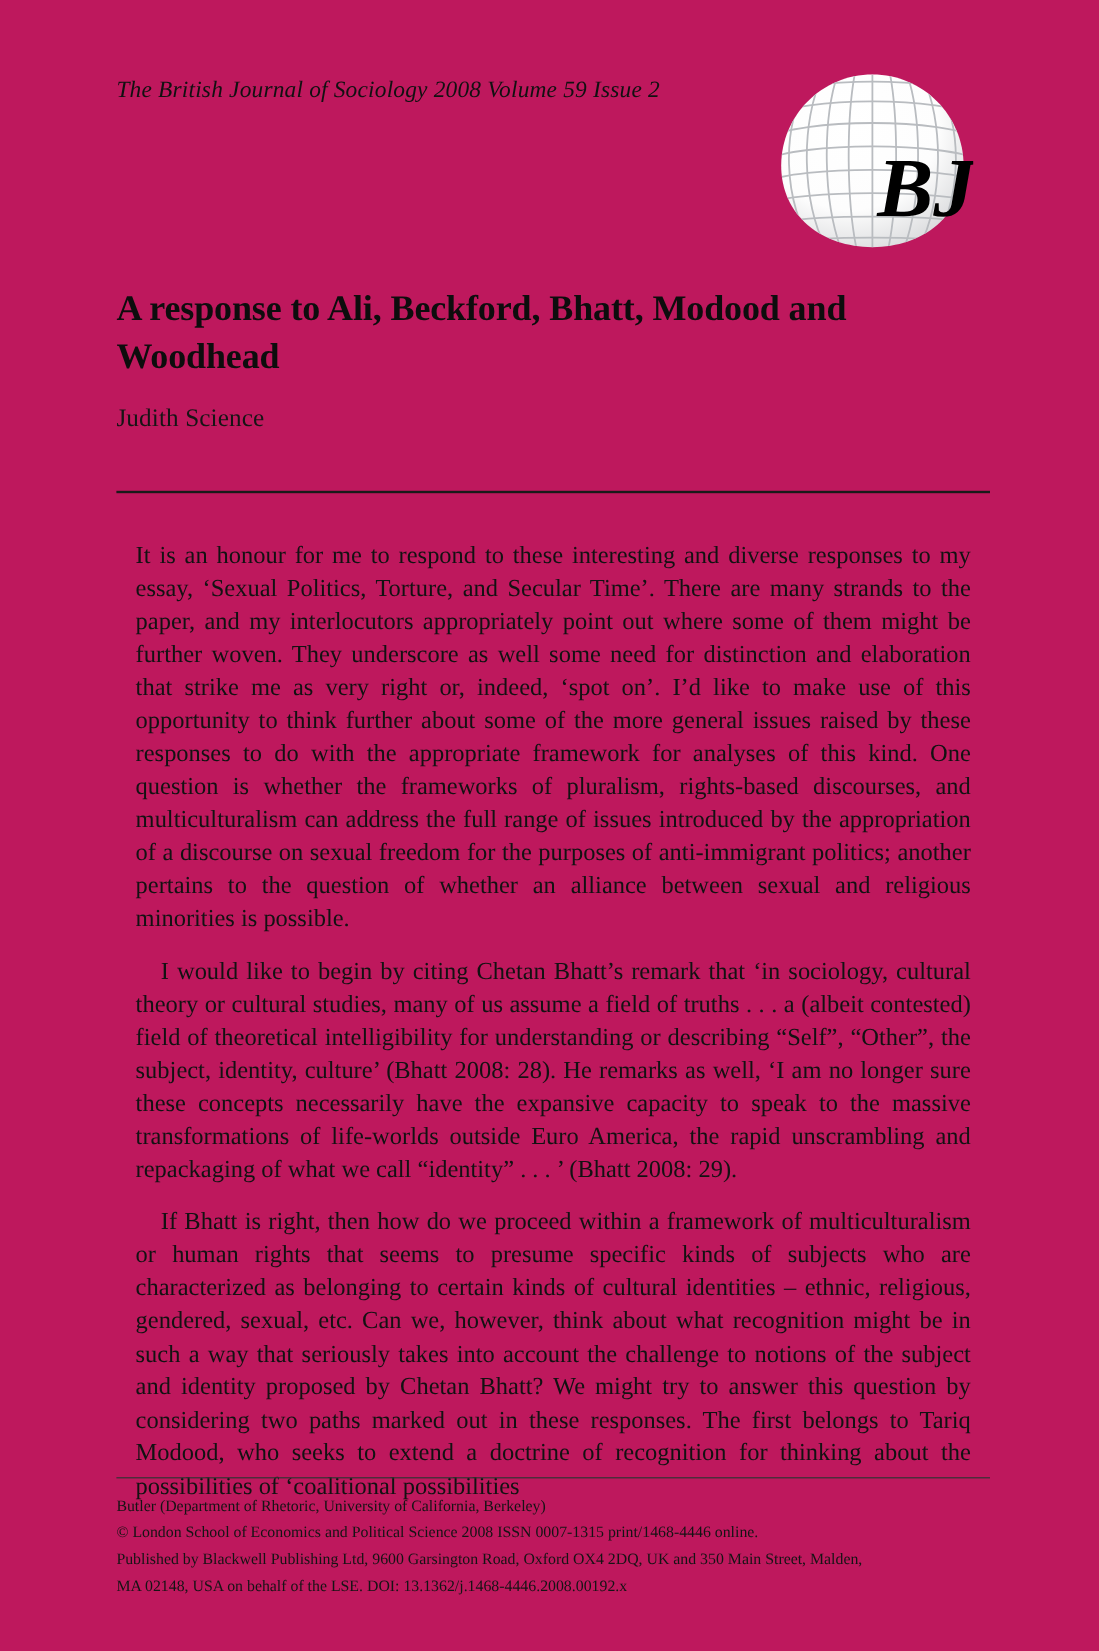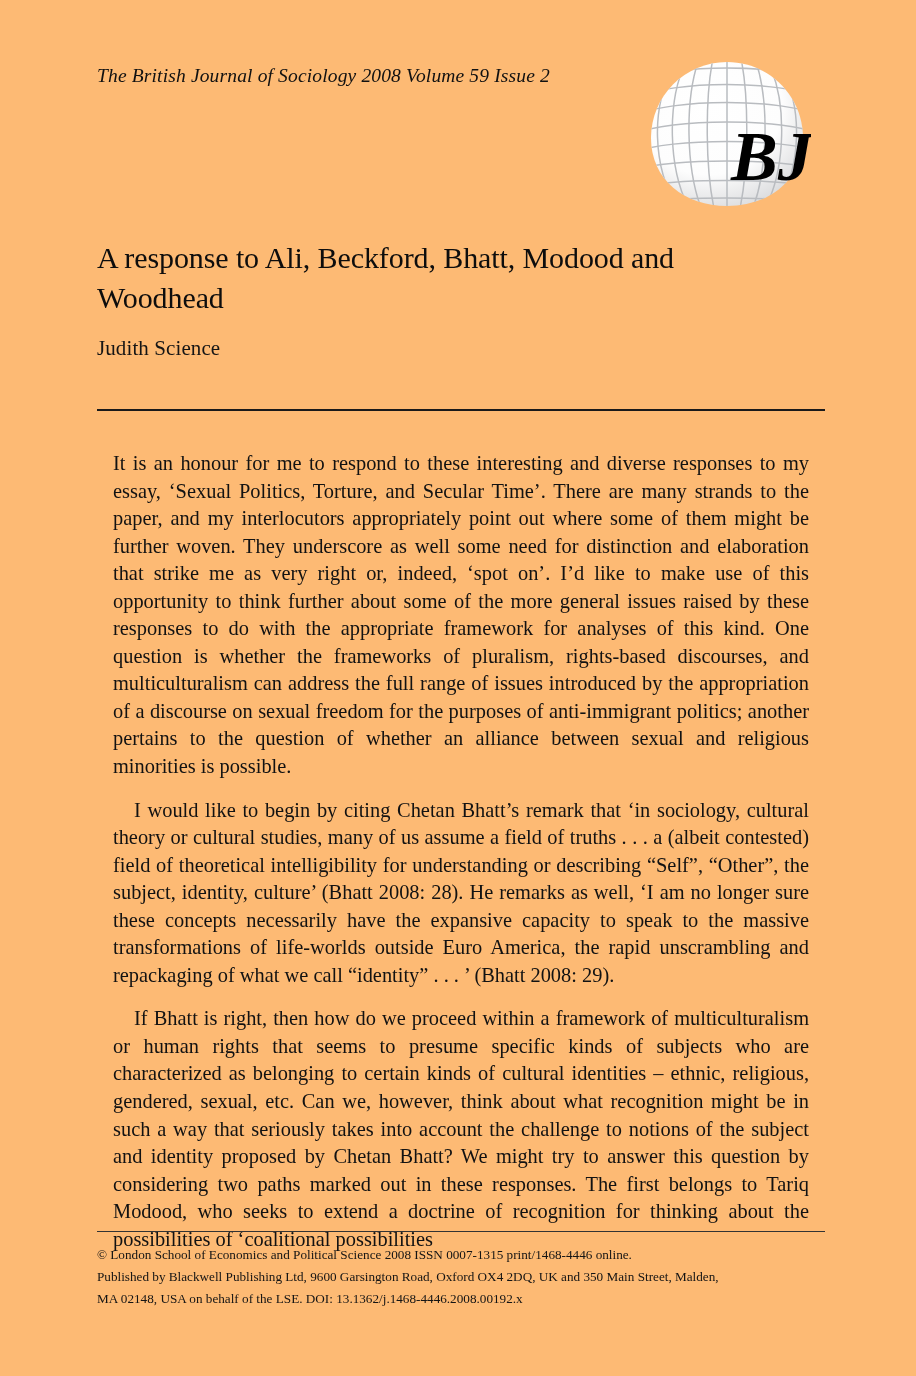--- a/index.html
+++ b/index.html
@@ -14,21 +14,21 @@
     font-family: "Liberation Serif", "DejaVu Serif", serif;
     color: #111111;
     overflow: hidden;
   }
 
   .page {
     position: absolute;
     left: 0; top: 0;
     width: 916px;
     height: 1376px;
-    background: #fdba74;
+    background: #be185d;
   }
 
   
   .journal-line {
     position: absolute;
     left: 97px;
     top: 65px;
     font-style: italic;
     font-size: 19.5px;
     letter-spacing: 0.15px;
@@ -45,21 +45,21 @@
   }
   .logo svg { display: block; width: 168px; height: 152px; }
 
   
   .title {
     position: absolute;
     left: 97px;
     top: 218px;
     width: 700px;
     font-size: 30px;
-    font-weight: normal;
+    font-weight: bold;
     line-height: 1.32;
     letter-spacing: -0.1px;
     color: #0d0d0d;
   }
 
   .author {
     position: absolute;
     left: 97px;
     top: 336px;
     font-size: 21px;
@@ -178,18 +178,19 @@
 
   <div class="body-col">
     <p>It is an honour for me to respond to these interesting and diverse responses to my essay, ‘Sexual Politics, Torture, and Secular Time’. There are many strands to the paper, and my interlocutors appropriately point out where some of them might be further woven. They underscore as well some need for distinction and elaboration that strike me as very right or, indeed, ‘spot on’. I’d like to make use of this opportunity to think further about some of the more general issues raised by these responses to do with the appropriate framework for analyses of this kind. One question is whether the frameworks of pluralism, rights-based discourses, and multiculturalism can address the full range of issues introduced by the appropriation of a discourse on sexual freedom for the purposes of anti-immigrant politics; another pertains to the question of whether an alliance between sexual and religious minorities is possible.</p>
     <p class="indent">I would like to begin by citing Chetan Bhatt’s remark that ‘in sociology, cultural theory or cultural studies, many of us assume a field of truths . . . a (albeit contested) field of theoretical intelligibility for understanding or describing “Self”, “Other”, the subject, identity, culture’ (Bhatt 2008: 28). He remarks as well, ‘I am no longer sure these concepts necessarily have the expansive capacity to speak to the massive transformations of life-worlds outside Euro America, the rapid unscrambling and repackaging of what we call “identity” . . . ’ (Bhatt 2008: 29).</p>
     <p class="indent">If Bhatt is right, then how do we proceed within a framework of multiculturalism or human rights that seems to presume specific kinds of subjects who are characterized as belonging to certain kinds of cultural identities – ethnic, religious, gendered, sexual, etc. Can we, however, think about what recognition might be in such a way that seriously takes into account the challenge to notions of the subject and identity proposed by Chetan Bhatt? We might try to answer this question by considering two paths marked out in these responses. The first belongs to Tariq Modood, who seeks to extend a doctrine of recognition for thinking about the possibilities of ‘coalitional possibilities</p>
   </div>
 
   <div class="rule-bottom"></div>
 
   <div class="footer">
+    <p>Butler (Department of Rhetoric, University of California, Berkeley)</p>
     <p>© London School of Economics and Political Science 2008 ISSN 0007-1315 print/1468-4446 online.</p>
     <p>Published by Blackwell Publishing Ltd, 9600 Garsington Road, Oxford OX4 2DQ, UK and 350 Main Street, Malden,</p>
     <p>MA 02148, USA on behalf of the LSE. DOI: 13.1362/j.1468-4446.2008.00192.x</p>
   </div>
 
 </div>
 
 </body></html>

